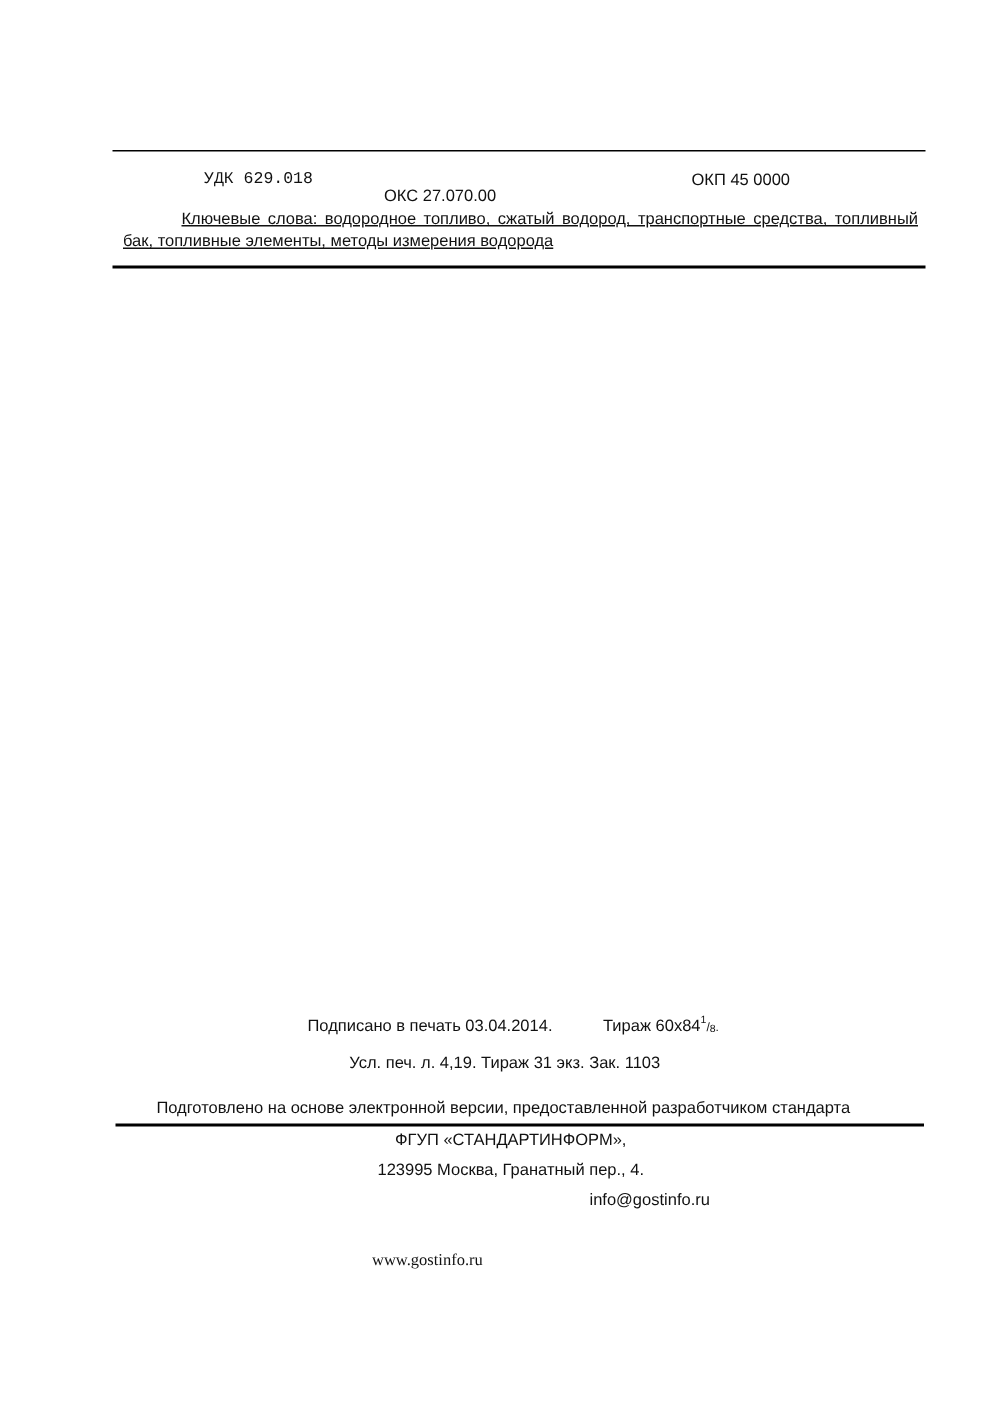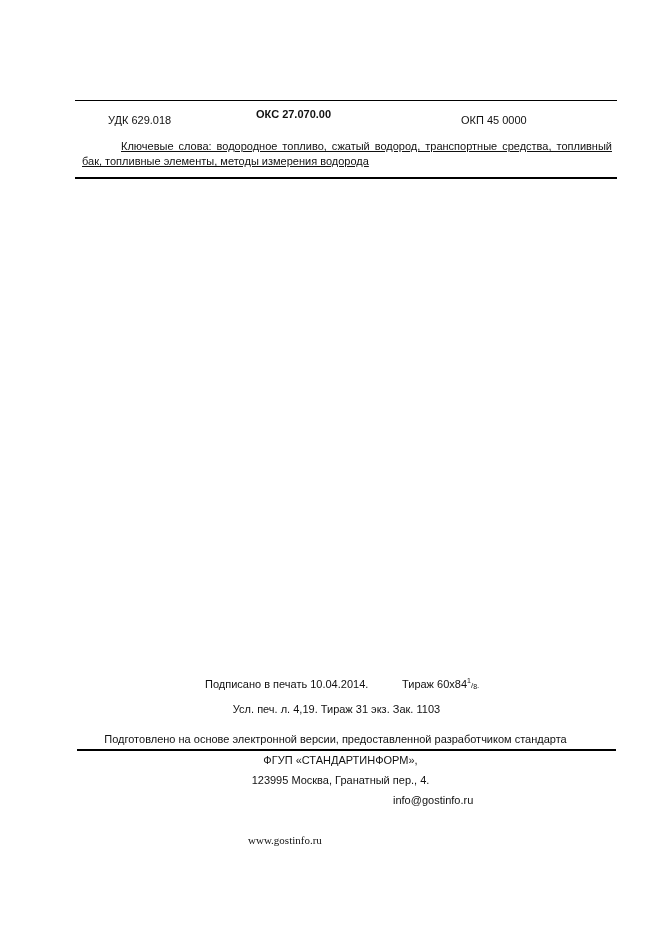--- a/index.html
+++ b/index.html
@@ -52,29 +52,29 @@
     font-size: 7px;
     vertical-align: -1px;
     line-height: 0;
   }
 </style>
 </head>
 <body>
 
 <div class="rule" style="left:75px; top:100px; width:542px; height:1px;"></div>
 
-<div class="abs" style="left:108px; top:114px;">УДК 629.018</div>
-<div class="abs" style="left:256px; top:108px;font-weight:bold;">ОКС 27.070.00</div>
+<div class="abs" style="left:136px; top:114px;font-family:Liberation Mono, monospace;">УДК 629.018</div>
+<div class="abs" style="left:256px; top:125px;">ОКС 27.070.00</div>
 <div class="abs" style="left:461px; top:114px;">ОКП 45 0000</div>
 
 <div class="keywords">Ключевые слова: водородное топливо, сжатый водород, транспортные средства, топливный бак, топливные элементы, методы измерения водорода</div>
 
 <div class="rule" style="left:75px; top:177px; width:542px; height:2px;"></div>
 
-<div class="abs" style="left:205px; top:678px;">Подписано в печать 10.04.2014.</div>
+<div class="abs" style="left:205px; top:678px;">Подписано в печать 03.04.2014.</div>
 <div class="abs" style="left:402px; top:678px;">
   <span>Тираж 60x84</span><sup class="frac-num">1</sup><span style="font-size:8px;">/</span><sub class="frac-den">8</sub><span style="font-size:8px;">.</span>
 </div>
 
 <div class="center" style="top:703px; left:6px;">Усл. печ. л. 4,19. Тираж 31 экз. Зак. 1103</div>
 
 <div class="center" style="top:733px; left:5px;">Подготовлено на основе электронной версии, предоставленной разработчиком стандарта</div>
 
 <div class="rule" style="left:77px; top:749px; width:539px; height:2px;"></div>
 

